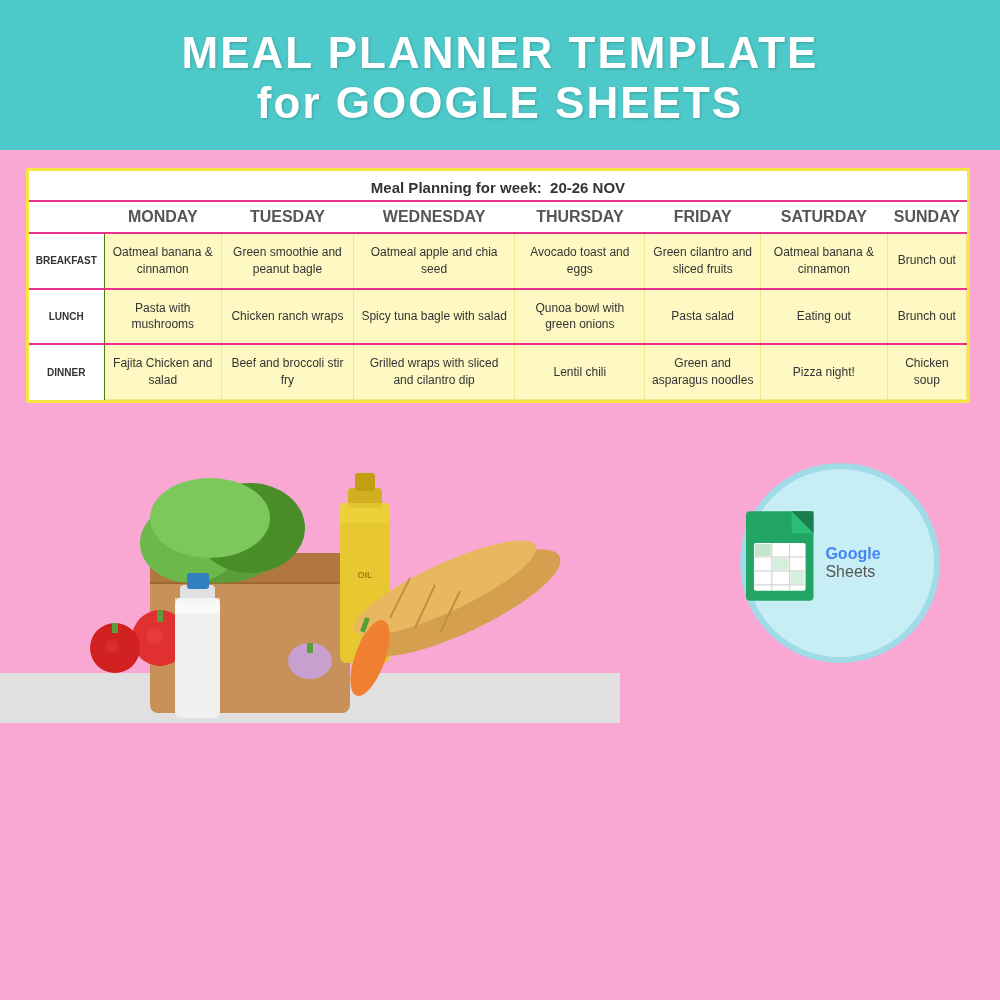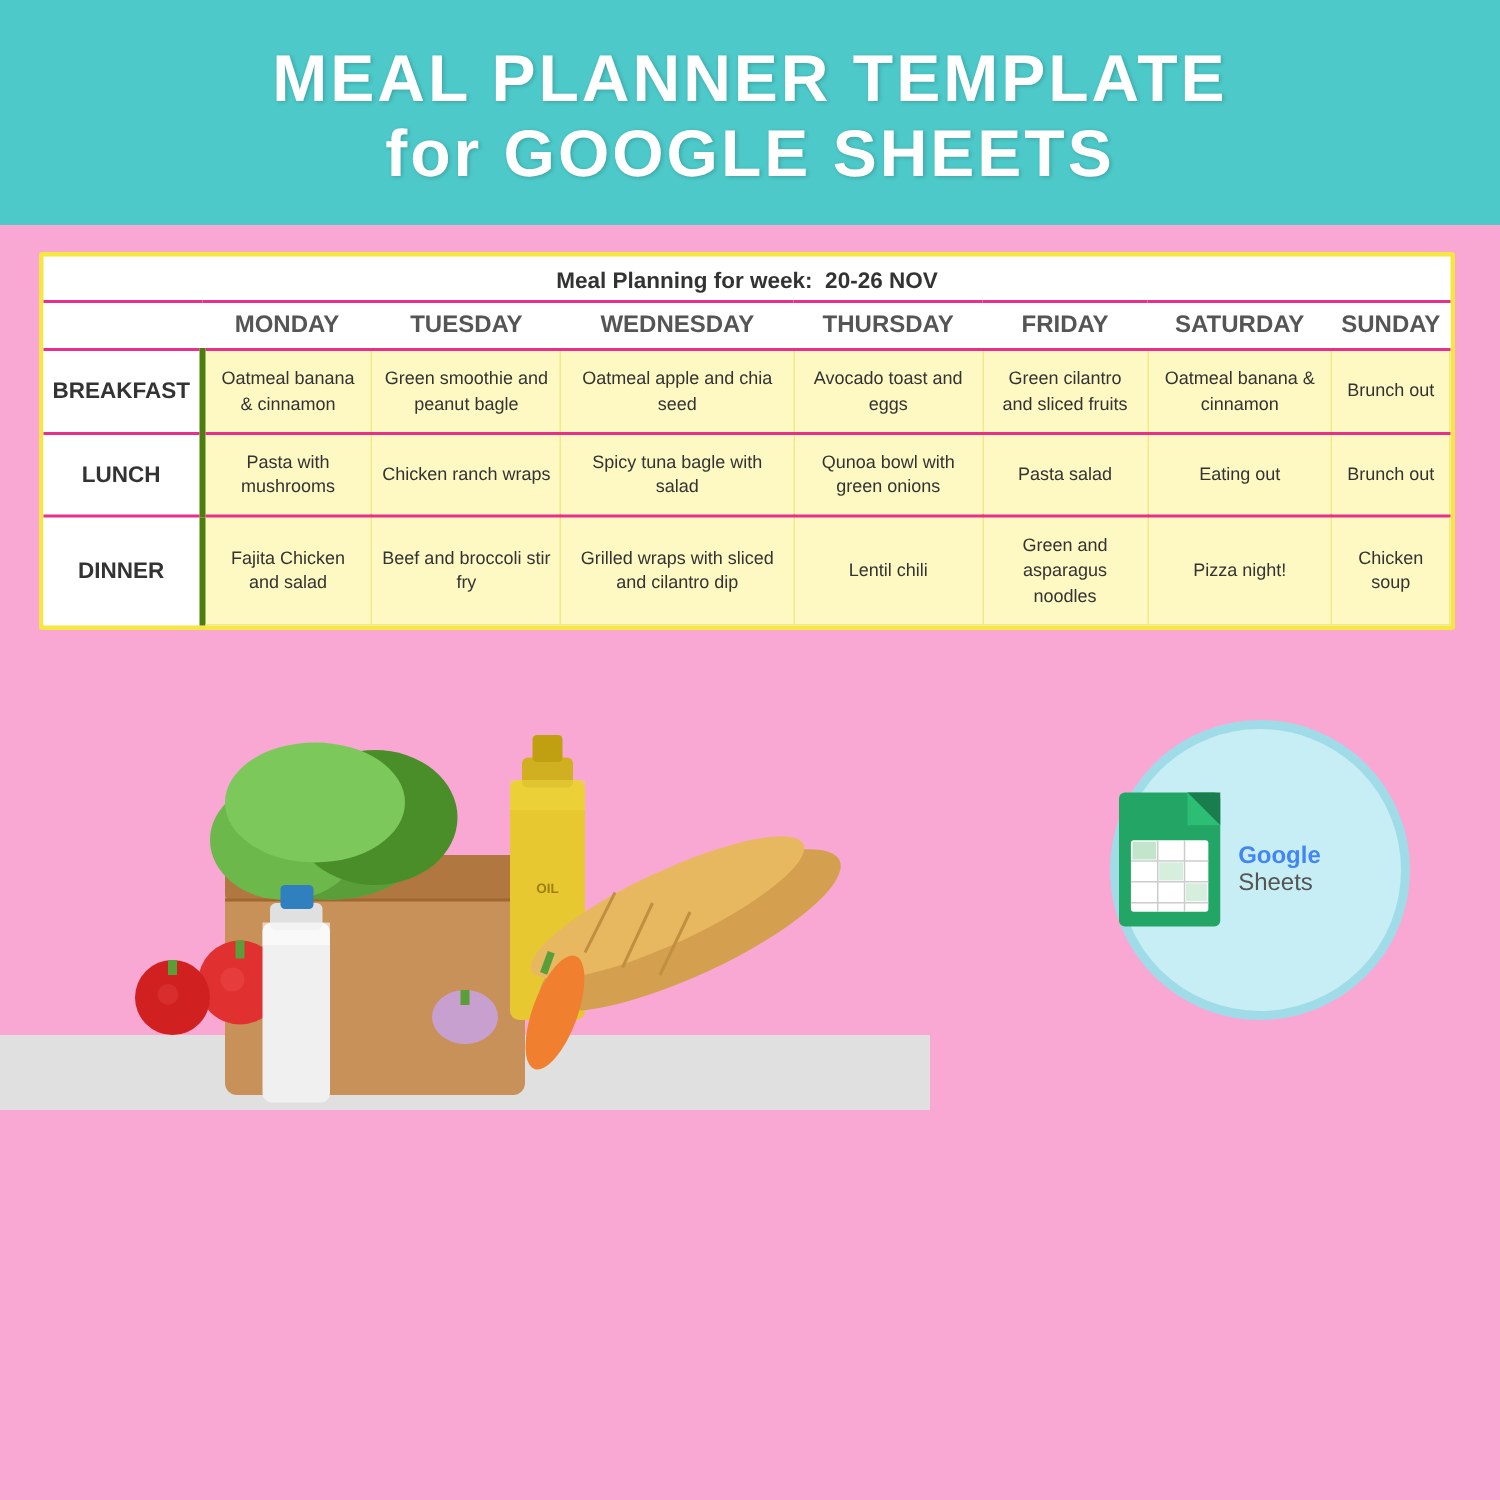--- a/index.html
+++ b/index.html
@@ -77,27 +77,27 @@
       border-bottom: 2px solid #e8308a;
       background: white;
     }
     .day-header-row th:first-child {
       width: 75px;
     }
 
     
     .meal-label-cell {
       font-weight: bold;
-      font-size: 15px;
+      font-size: 10px;
       color: #333;
       text-align: center;
       vertical-align: middle;
       padding: 10px 6px;
       background: white;
-      border-right: 4px solid #4d7c0f;
+      border-right: 1px solid #4d7c0f;
     }
 
     .meal-cell {
       background: #fef9c3;
       text-align: center;
       vertical-align: middle;
       font-size: 12px;
       color: #333;
       padding: 10px 6px;
       border: 1px solid #f0e88a;

